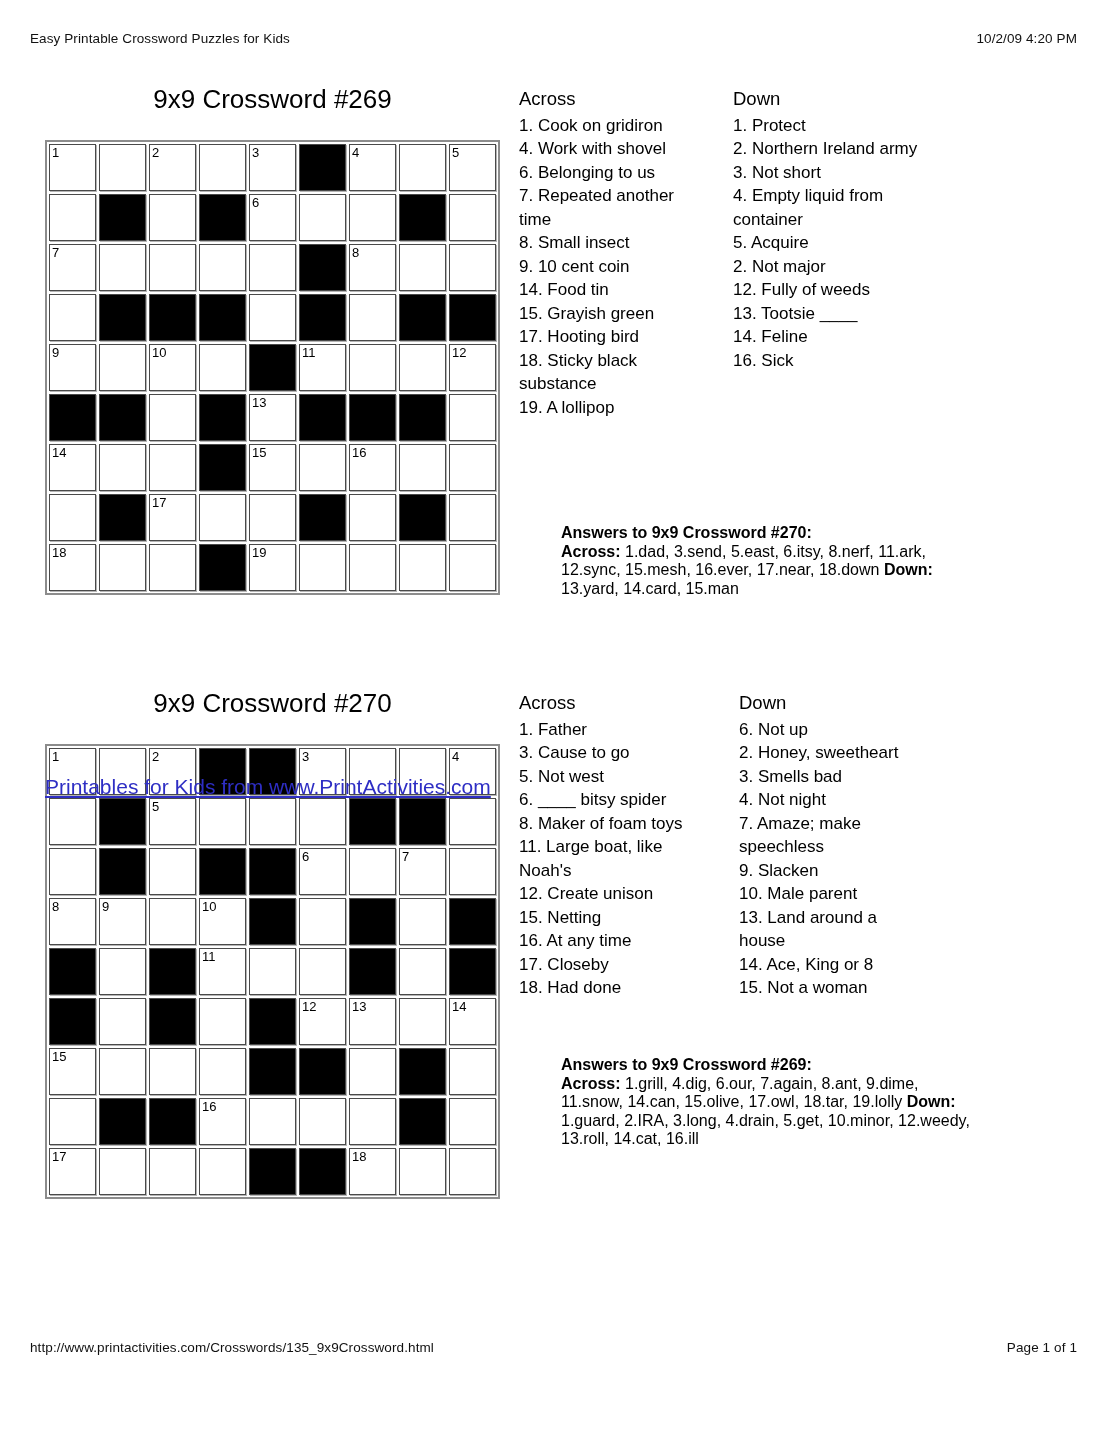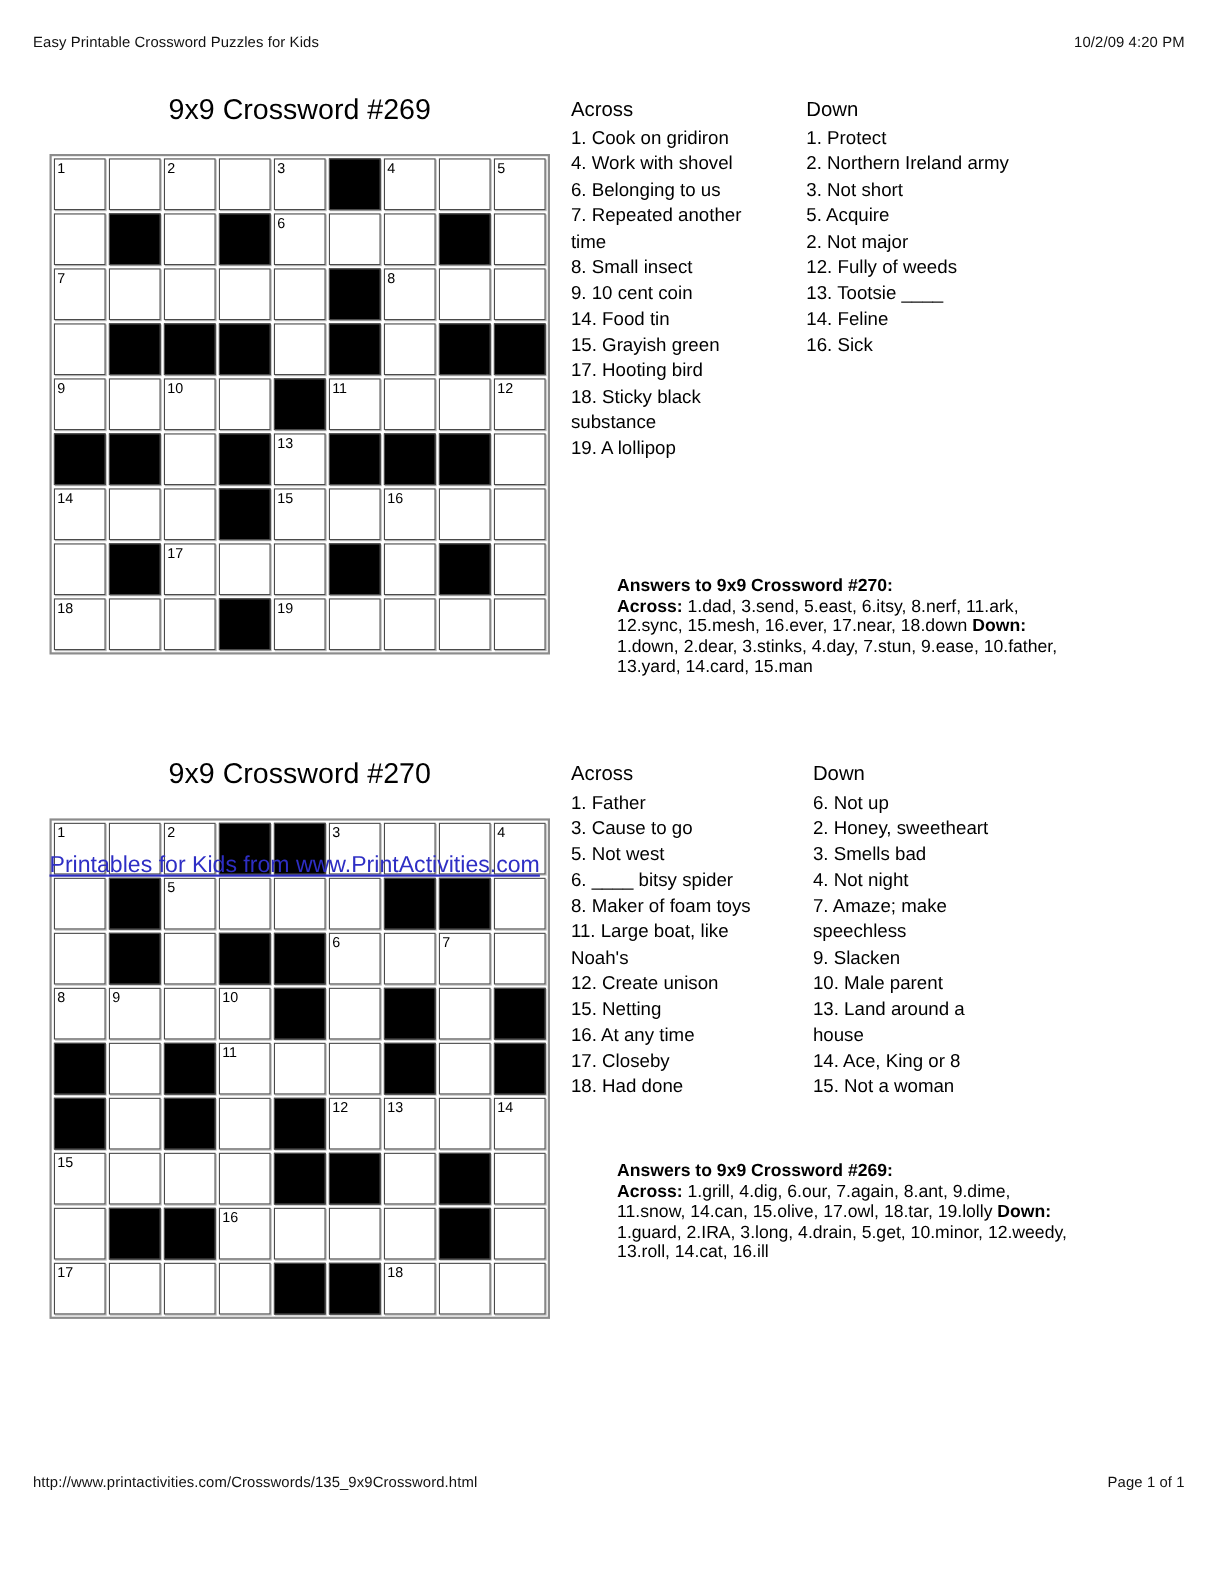--- a/index.html
+++ b/index.html
@@ -224,35 +224,35 @@
         <div class="clue">18. Sticky black substance</div>
         <div class="clue">19. A lollipop</div>
       </div>
   </div>
   <div id="clues-1-down" class="abs clues">
     <div class="clues-header">Down</div>
     <div>
         <div class="clue">1. Protect</div>
         <div class="clue">2. Northern Ireland army</div>
         <div class="clue">3. Not short</div>
+        <div class="clue">4. Empty liquid from container</div>
         <div class="clue">5. Acquire</div>
         <div class="clue">2. Not major</div>
         <div class="clue">12. Fully of weeds</div>
         <div class="clue">13. Tootsie ____</div>
         <div class="clue">14. Feline</div>
         <div class="clue">16. Sick</div>
       </div>
   </div>
 
   <div id="answers-1" class="abs answers">
     <div class="answers-title">Answers to 9x9 Crossword #270:</div>
     <div>
         <div><b>Across:</b><span> 1.dad, 3.send, 5.east, 6.itsy, 8.nerf, 11.ark,</span></div>
         <div><span>12.sync, 15.mesh, 16.ever, 17.near, 18.down </span><b>Down:</b></div>
-        <div><span>1.down, 2.dear, 3.stinks, 4.day, 7.stun, 9.ease, 10.father,</span></div>
         <div><span>13.yard, 14.card, 15.man</span></div>
       </div>
   </div>
 
   <div id="title-2" class="abs puzzle-title">9x9 Crossword #270</div>
   <div id="grid-2" class="abs xw-grid">
       <div class="cell">
         <span class="num">1</span>
       </div>
       <div class="cell"></div>

